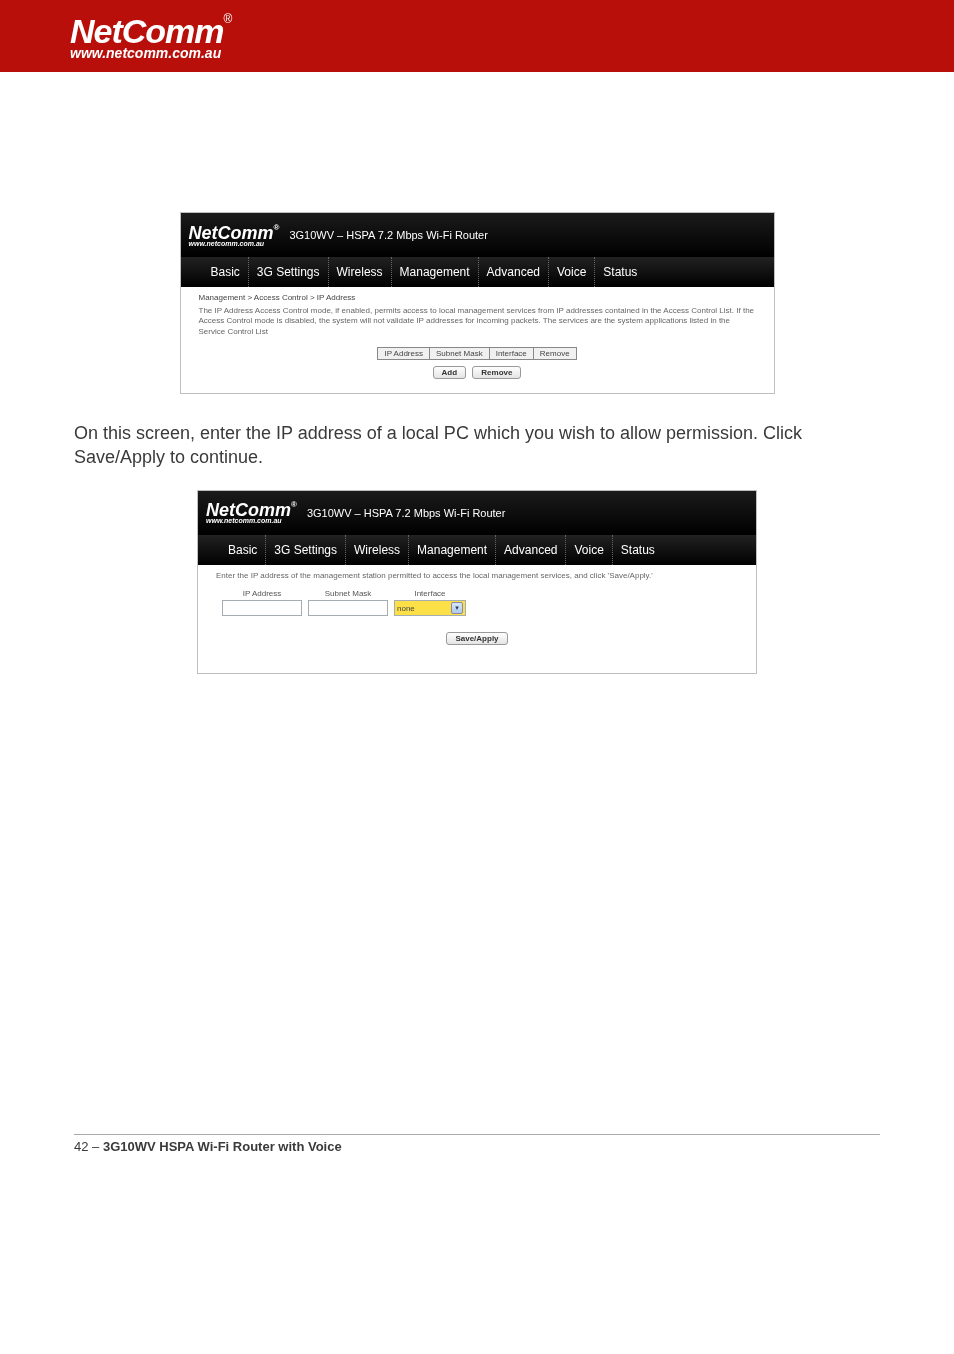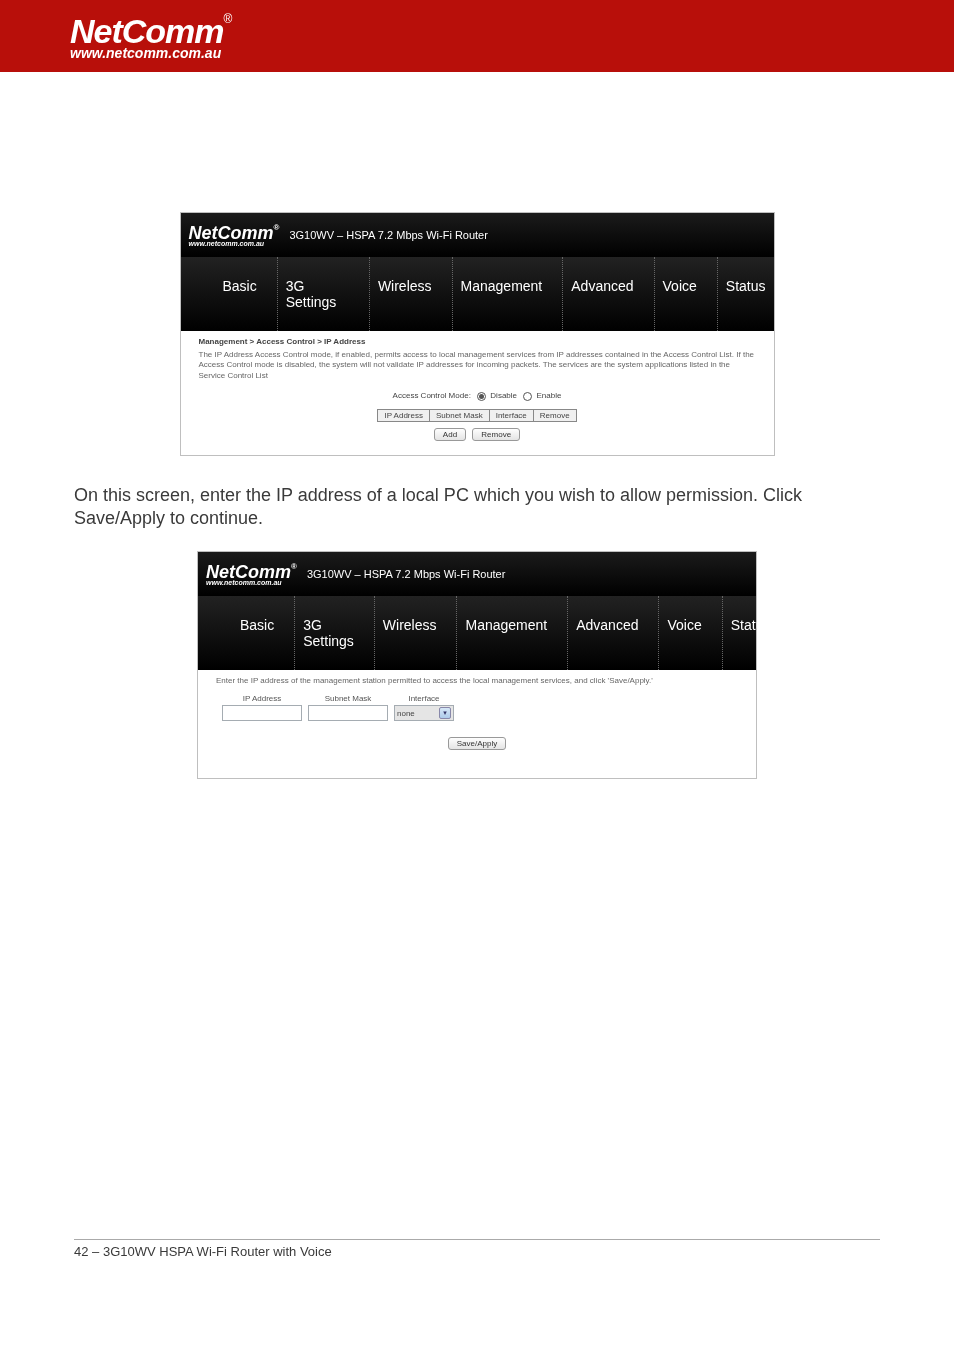--- a/index.html
+++ b/index.html
@@ -98,81 +98,80 @@
     color: #fff;
     font-size: 11px;
   }
   .shot-nav {
     background: linear-gradient(#222,#000);
     display: flex;
     padding-left: 22px;
   }
   .shot-nav-item {
     color: #fff;
-    font-size: 14px;
-    padding: 21px 8px;
+    font-size: 12px;
+    padding: 8px 8px;
     border-left: 1px dotted #666;
-    margin-left: 12px;
   }
   .shot-nav-item:first-child { border-left: none; }
   .shot-body {
     padding: 6px 18px 14px 18px;
     font-size: 8px;
     color: #444;
   }
-  .breadcrumb { font-size:8px; font-weight:bold; color:#444; margin-bottom:4px; }
+  .breadcrumb { font-size:8px; font-weight:normal; color:#444; margin-bottom:4px; }
   .tiny-desc { font-size:8px; color:#666; line-height:1.3; margin-bottom:10px; }
   .center-row { text-align:center; font-size:8px; margin-bottom:8px; }
   .radio {
     display:inline-block; width:9px; height:9px; border:1px solid #555; border-radius:50%;
     vertical-align:middle; position:relative; margin:0 2px 0 4px; background:#fff;
   }
   .radio.checked::after {
     content:""; position:absolute; width:5px; height:5px; background:#555; border-radius:50%;
     top:1px; left:1px;
   }
   .mini-table {
     border-collapse:collapse; margin:0 auto 6px auto; font-size:8px;
   }
   .mini-table th, .mini-table td {
     border:1px solid #888; padding:1px 6px; background:#f0f0f0; font-weight:normal;
   }
   .btn {
     display:inline-block; border:1px solid #999; background:linear-gradient(#fefefe,#e4e4e4);
-    font-size:8px; padding:1px 8px; border-radius:3px; margin:0 2px; color:#333;
+    font-size:8px; padding:1px 8px; border-radius:3px; margin:0 2px; color:#333;font-weight:bold;
   }
   .btn-row { text-align:center; }
   .form-table {
     border-collapse:separate; border-spacing:6px 2px; font-size:8px; margin-top:4px;
   }
   .form-table th { font-weight:normal; color:#555; font-size:8px; text-align:center; padding:0 4px; }
   .form-table td { text-align:center; }
   .text-input {
     border:1px solid #a5acb2; width:80px; height:16px; font-size:8px; background:#fff;
   }
   .select-wrap {
-    border:1px solid #a5acb2; width:60px; height:16px; font-size:8px; background:#e5e5e5;
+    border:1px solid #a5acb2; width:72px; height:16px; font-size:8px; background:#fde047;
     display:inline-flex; align-items:center; padding:0 2px; justify-content:space-between;
   }
   .select-arrow {
     width:12px; height:12px; background:linear-gradient(#d6e7f7,#aecbea);
     border:1px solid #88a; border-radius:2px; display:inline-flex; align-items:center; justify-content:center;
     font-size:7px; color:#336;
   }
   .footer {
     position: relative;
     margin-top: 460px;
     padding: 0 74px;
   }
   .footer-line {
     border-top: 1px solid #aaa;
     padding-top: 4px;
     font-size: 13px;
   }
-  .footer-line b { font-weight:normal; }
+  .footer-line b { font-weight:bold; }
 </style>
 </head>
 <body>
 
 <div class="red-bar">
   <div class="logo-wrap">
     <span class="logo-text">NetComm</span><span class="logo-r">®</span>
     <div class="logo-url">www.netcomm.com.au</div>
   </div>
 </div>
@@ -192,27 +191,20 @@
       <div class="shot-nav-item">3G Settings</div>
       <div class="shot-nav-item">Wireless</div>
       <div class="shot-nav-item">Management</div>
       <div class="shot-nav-item">Advanced</div>
       <div class="shot-nav-item">Voice</div>
       <div class="shot-nav-item">Status</div>
     </div>
     <div class="shot-body">
       <div class="breadcrumb">Management &gt; Access Control &gt; IP Address</div>
       <div class="tiny-desc">The IP Address Access Control mode, if enabled, permits access to local management services from IP addresses contained in the Access Control List. If the Access Control mode is disabled, the system will not validate IP addresses for incoming packets. The services are the system applications listed in the Service Control List</div>
-      <div class="center-row">
-        <span>Access Control Mode:</span>
-        <span class="radio checked"></span>
-        <span>Disable</span>
-        <span class="radio"></span>
-        <span>Enable</span>
-      </div>
       <table class="mini-table">
         <tbody>
             <tr>
           <th>IP Address</th>
           <th>Subnet Mask</th>
           <th>Interface</th>
           <th>Remove</th>
         </tr>
       </tbody>
         </table>

